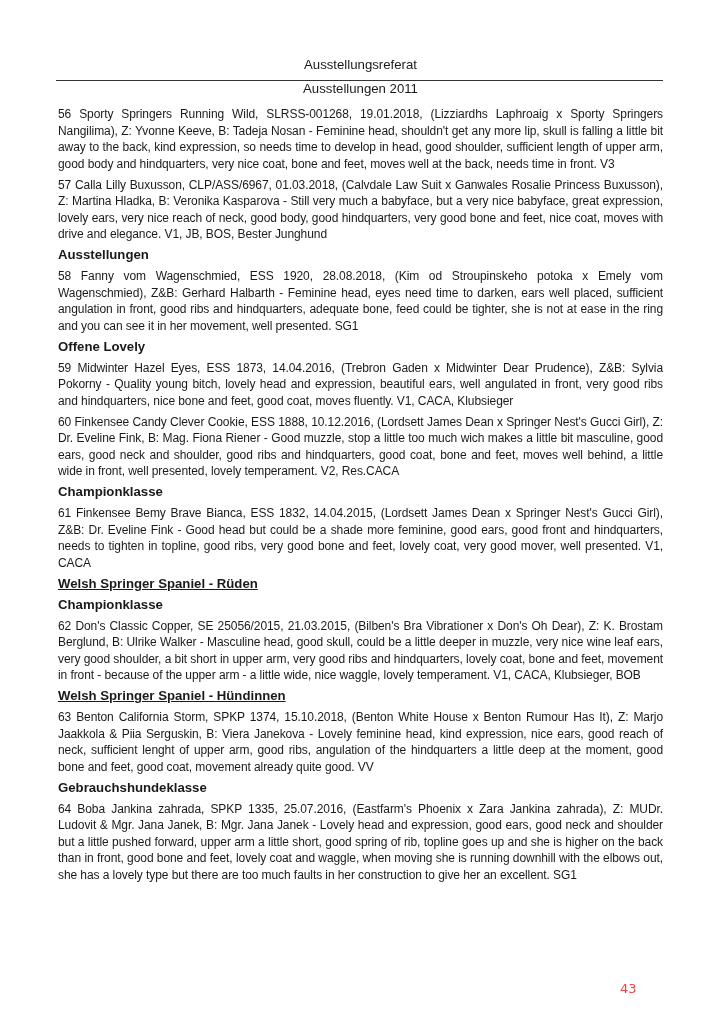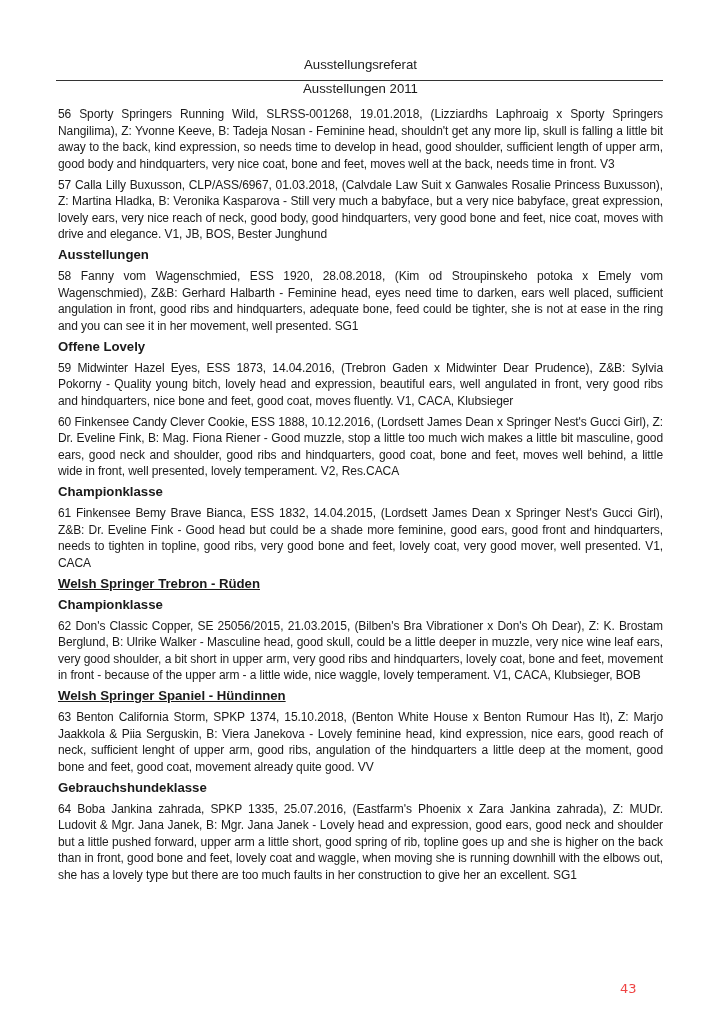--- a/index.html
+++ b/index.html
@@ -25,21 +25,21 @@
   <div class="content">
     <p class="entry">56 Sporty Springers Running Wild, SLRSS-001268, 19.01.2018, (Lizziardhs Laphroaig x Sporty Springers Nangilima), Z: Yvonne Keeve, B: Tadeja Nosan - Feminine head, shouldn't get any more lip, skull is falling a little bit away to the back, kind expression, so needs time to develop in head, good shoulder, sufficient length of upper arm, good body and hindquarters, very nice coat, bone and feet, moves well at the back, needs time in front. V3</p>
     <p class="entry">57 Calla Lilly Buxusson, CLP/ASS/6967, 01.03.2018, (Calvdale Law Suit x Ganwales Rosalie Prin­cess Buxusson), Z: Martina Hladka, B: Veronika Kasparova - Still very much a babyface, but a very nice babyface, great expression, lovely ears, very nice reach of neck, good body, good hindquarters, very good bone and feet, nice coat, moves with drive and elegance. V1, JB, BOS, Bester Junghund</p>
     <div class="class-head">Ausstellungen</div>
     <p class="entry">58 Fanny vom Wagenschmied, ESS 1920, 28.08.2018, (Kim od Stroupinskeho potoka x Emely vom Wagenschmied), Z&amp;B: Gerhard Halbarth - Feminine head, eyes need time to darken, ears well placed, sufficient angulation in front, good ribs and hindquarters, adequate bone, feed could be tighter, she is not at ease in the ring and you can see it in her movement, well presented. SG1</p>
     <div class="class-head">Offene Lovely</div>
     <p class="entry">59 Midwinter Hazel Eyes, ESS 1873, 14.04.2016, (Trebron Gaden x Midwinter Dear Prudence), Z&amp;B: Sylvia Pokorny - Quality young bitch, lovely head and expression, beautiful ears, well angu­lated in front, very good ribs and hindquarters, nice bone and feet, good coat, moves fluently. V1, CACA, Klubsieger</p>
     <p class="entry">60 Finkensee Candy Clever Cookie, ESS 1888, 10.12.2016, (Lordsett James Dean x Springer Nest's Gucci Girl), Z: Dr. Eveline Fink, B: Mag. Fiona Riener - Good muzzle, stop a little too much wich makes a little bit masculine, good ears, good neck and shoulder, good ribs and hindquarters, good coat, bone and feet, moves well behind, a little wide in front, well presented, lovely temperament. V2, Res.CACA</p>
     <div class="class-head">Championklasse</div>
     <p class="entry">61 Finkensee Bemy Brave Bianca, ESS 1832, 14.04.2015, (Lordsett James Dean x Springer Nest's Gucci Girl), Z&amp;B: Dr. Eveline Fink - Good head but could be a shade more feminine, good ears, good front and hindquarters, needs to tighten in topline, good ribs, very good bone and feet, lovely coat, very good mover, well presented. V1, CACA</p>
-    <div class="breed-head">Welsh Springer Trebron - Rüden</div>
+    <div class="breed-head">Welsh Springer Spaniel - Rüden</div>
     <div class="class-head">Championklasse</div>
     <p class="entry">62 Don's Classic Copper, SE 25056/2015, 21.03.2015, (Bilben's Bra Vibrationer x Don's Oh Dear), Z: K. Brostam Berglund, B: Ulrike Walker - Masculine head, good skull, could be a little deeper in muzzle, very nice wine leaf ears, very good shoulder, a bit short in upper arm, very good ribs and hindquarters, lovely coat, bone and feet, movement in front - because of the upper arm - a little wide, nice waggle, lovely temperament. V1, CACA, Klubsieger, BOB</p>
     <div class="breed-head">Welsh Springer Spaniel - Hündinnen</div>
     <p class="entry">63 Benton California Storm, SPKP 1374, 15.10.2018, (Benton White House x Benton Rumour Has It), Z: Marjo Jaakkola &amp; Piia Serguskin, B: Viera Janekova - Lovely feminine head, kind expression, nice ears, good reach of neck, sufficient lenght of upper arm, good ribs, angulation of the hindquar­ters a little deep at the moment, good bone and feet, good coat, movement already quite good. VV</p>
     <div class="class-head">Gebrauchshundeklasse</div>
     <p class="entry">64 Boba Jankina zahrada, SPKP 1335, 25.07.2016, (Eastfarm's Phoenix x Zara Jankina zahrada), Z: MUDr. Ludovit &amp; Mgr. Jana Janek, B: Mgr. Jana Janek - Lovely head and expression, good ears, good neck and shoulder but a little pushed forward, upper arm a little short, good spring of rib, top­line goes up and she is higher on the back than in front, good bone and feet, lovely coat and waggle, when moving she is running downhill with the elbows out, she has a lovely type but there are too much faults in her construction to give her an excellent. SG1</p>
   </div>
 </div>
 
 <div class="page-number">43</div>

